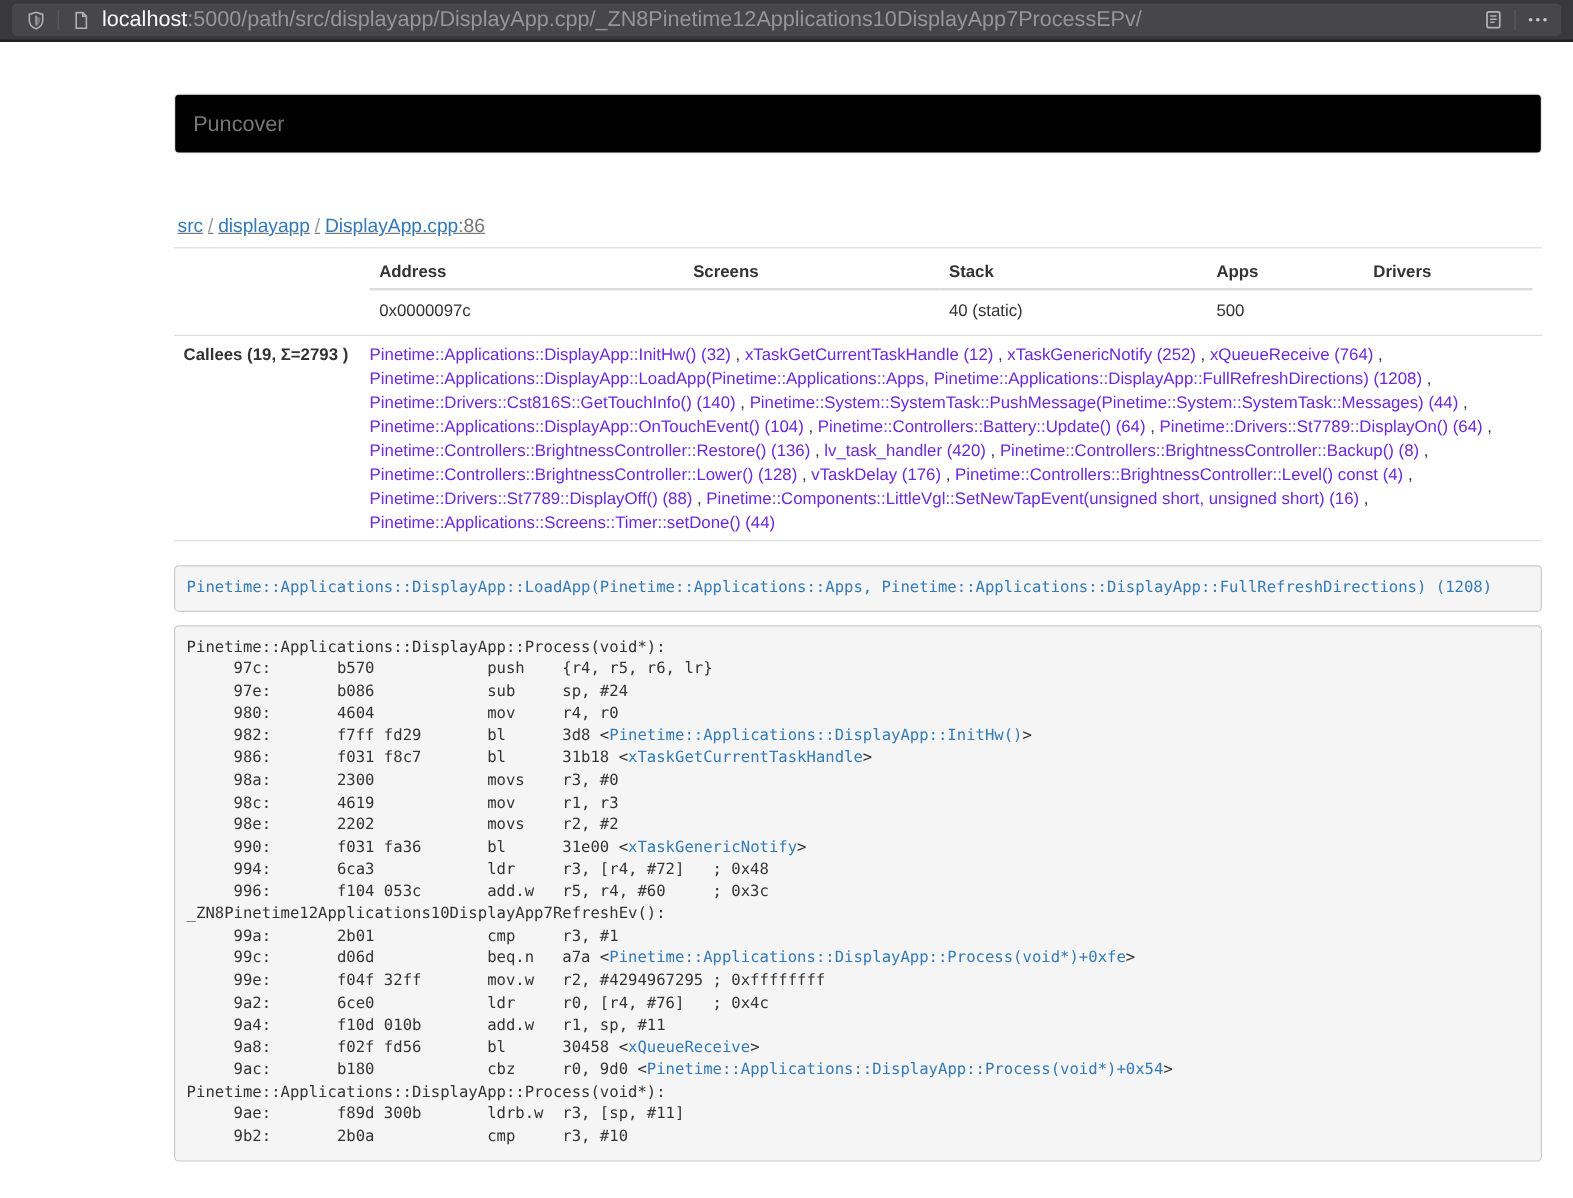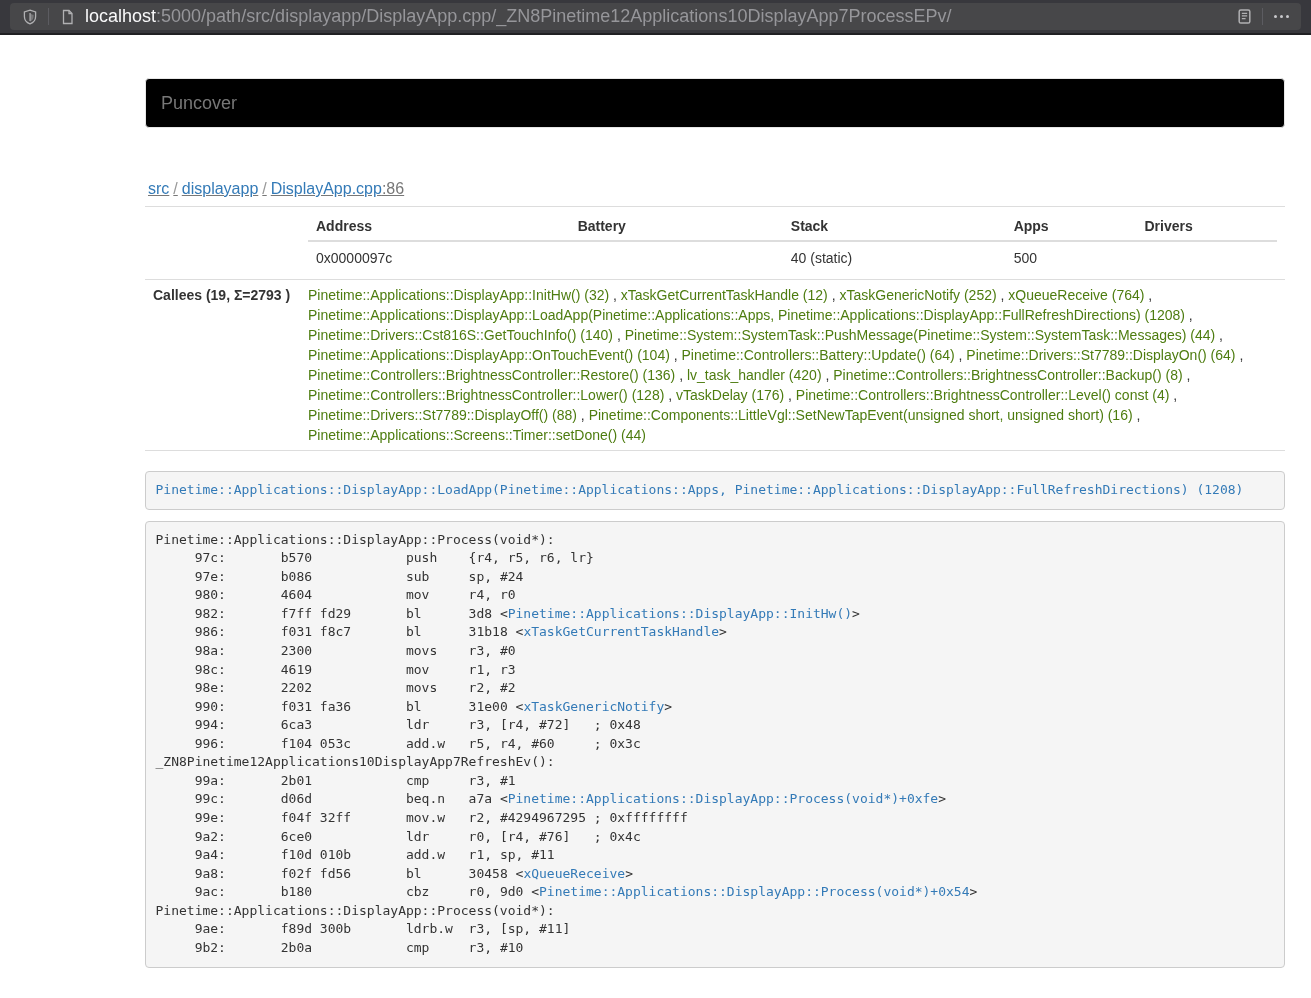--- a/index.html
+++ b/index.html
@@ -48,21 +48,21 @@
   tr.nested-row > th, tr.nested-row > td{ padding:0; }
   table.nested{ width:100%; border-collapse:collapse; }
   table.nested th{
     font-weight:bold; text-align:left; padding:4px 8px; line-height:20px;
     border-bottom:2px solid #ddd;
   }
   table.nested td{ padding:6px 8px; line-height:20px; }
   .col-address{ width:27%; } .col-remarks{ width:22%; } .col-stack{ width:23%;margin-left:12px; }
   .col-code{ width:13.5%; } .col-static{ width:14.5%; }
   .callees{ line-height:20px; }
-  a.lnk{ color:#4d7c0f; text-decoration:none; cursor:pointer; }
+  a.lnk{ color:#6d28d9; text-decoration:none; cursor:pointer; }
   .comma{ color:#333; }
   
   pre{
     background:#f5f5f5; border:1px solid #ccc; border-radius:4px;
     padding:9px 9.5px; margin:0 0 11px 0;
     font-family:"DejaVu Sans Mono", monospace; font-size:13px; line-height:1.42857;
     color:#333; white-space:pre; overflow:hidden;
     tab-size:8; -moz-tab-size:8;
   }
   pre.snippet{ margin-top:20px; }
@@ -114,21 +114,21 @@
 
   <table class="tbl">
     <tbody>
       <tr class="nested-row">
         <th></th>
         <td>
           <table class="nested">
             <tbody>
               <tr>
                 <th class="col-address">Address</th>
-                <th class="col-remarks">Battery</th>
+                <th class="col-remarks">Screens</th>
                 <th class="col-stack">Stack</th>
                 <th class="col-code">Apps</th>
                 <th class="col-static">Drivers</th>
               </tr>
               <tr>
                 <td>0x0000097c</td>
                 <td></td>
                 <td>40 (static)</td>
                 <td>500</td>
                 <td></td>

